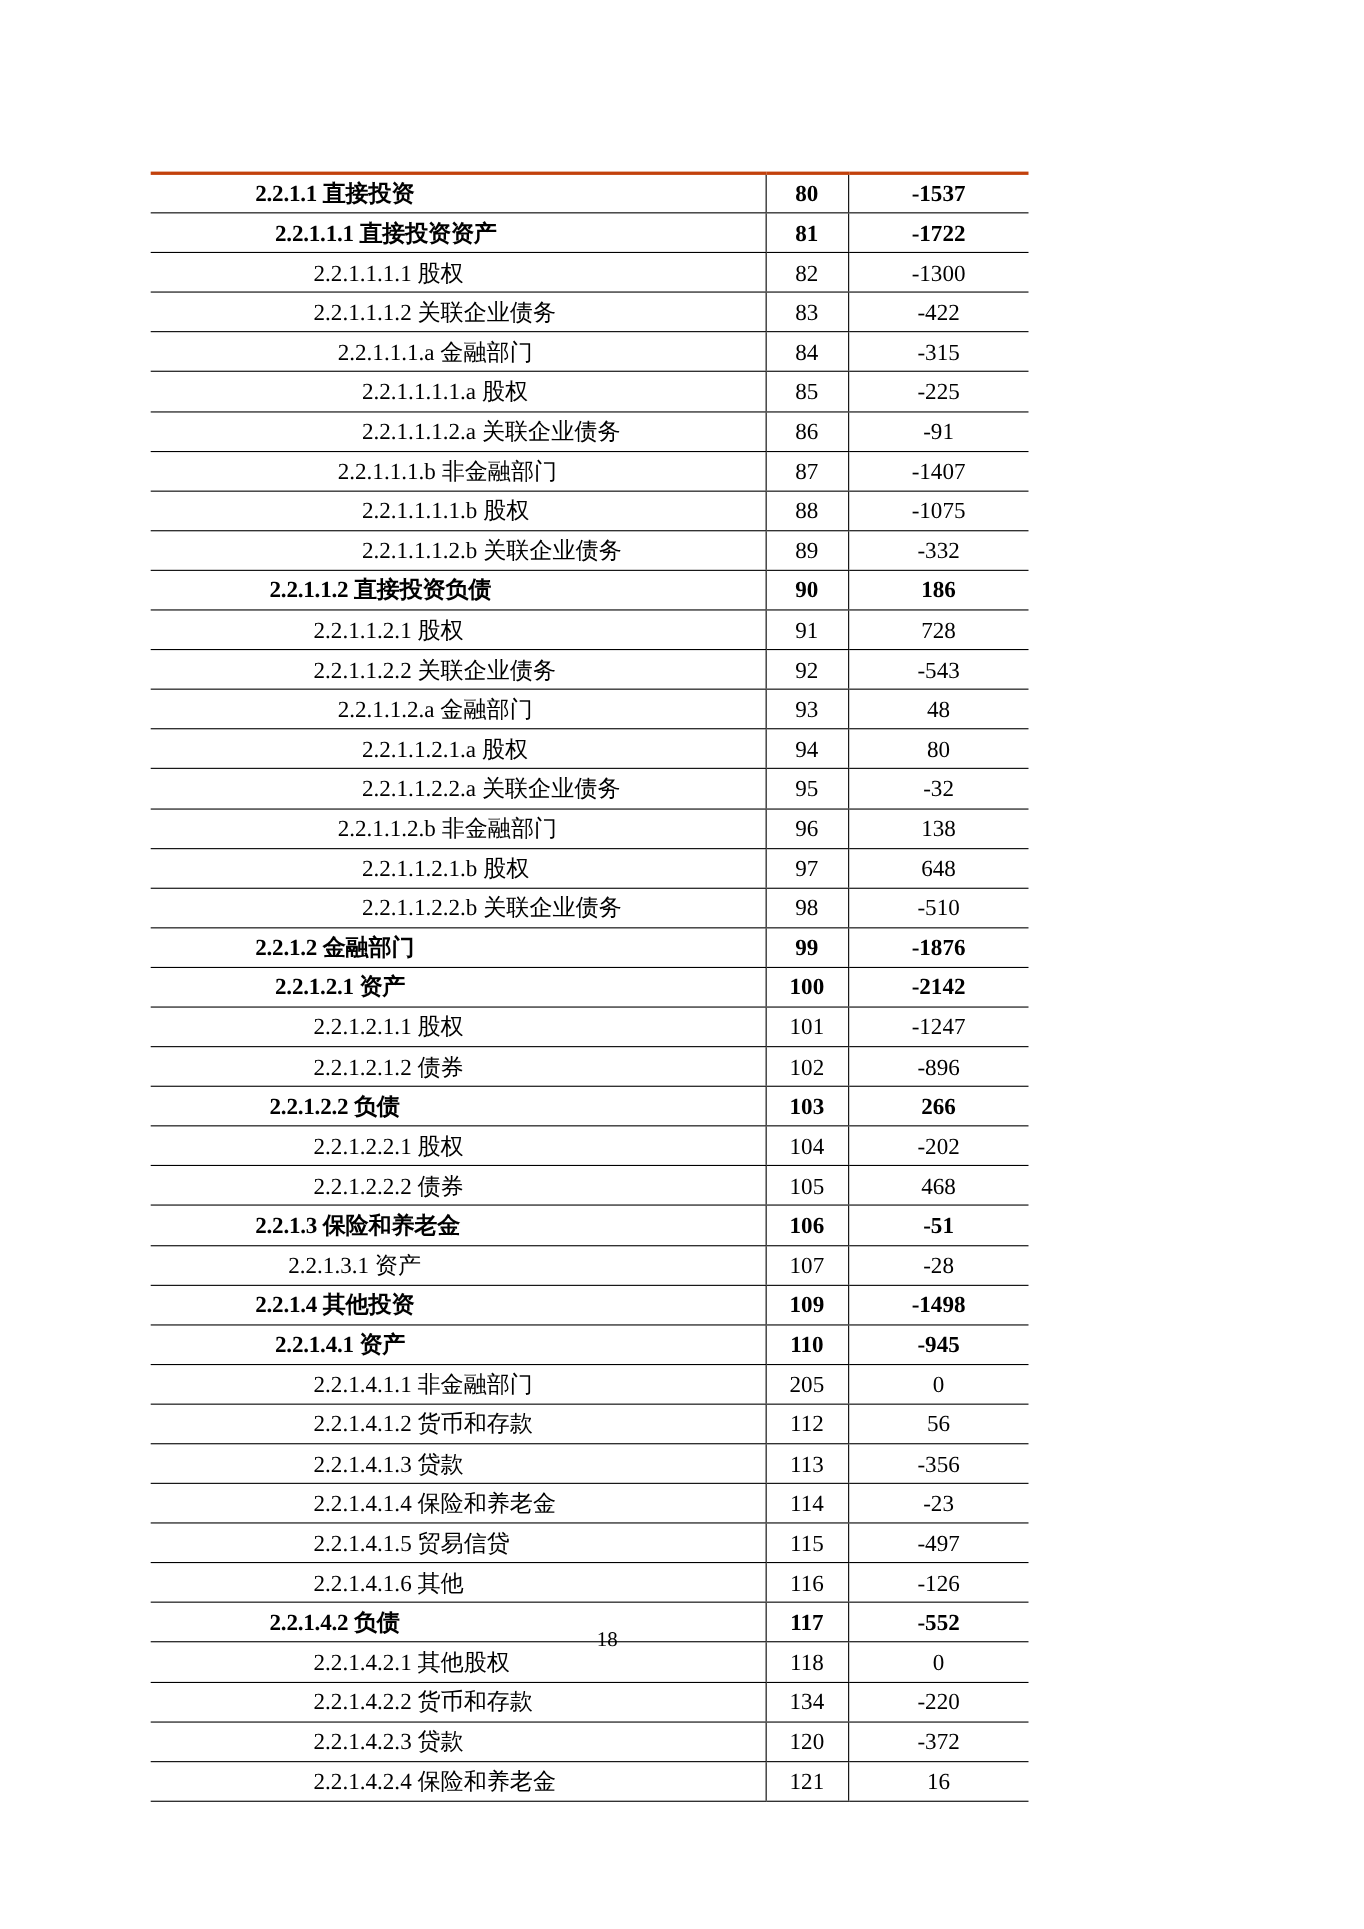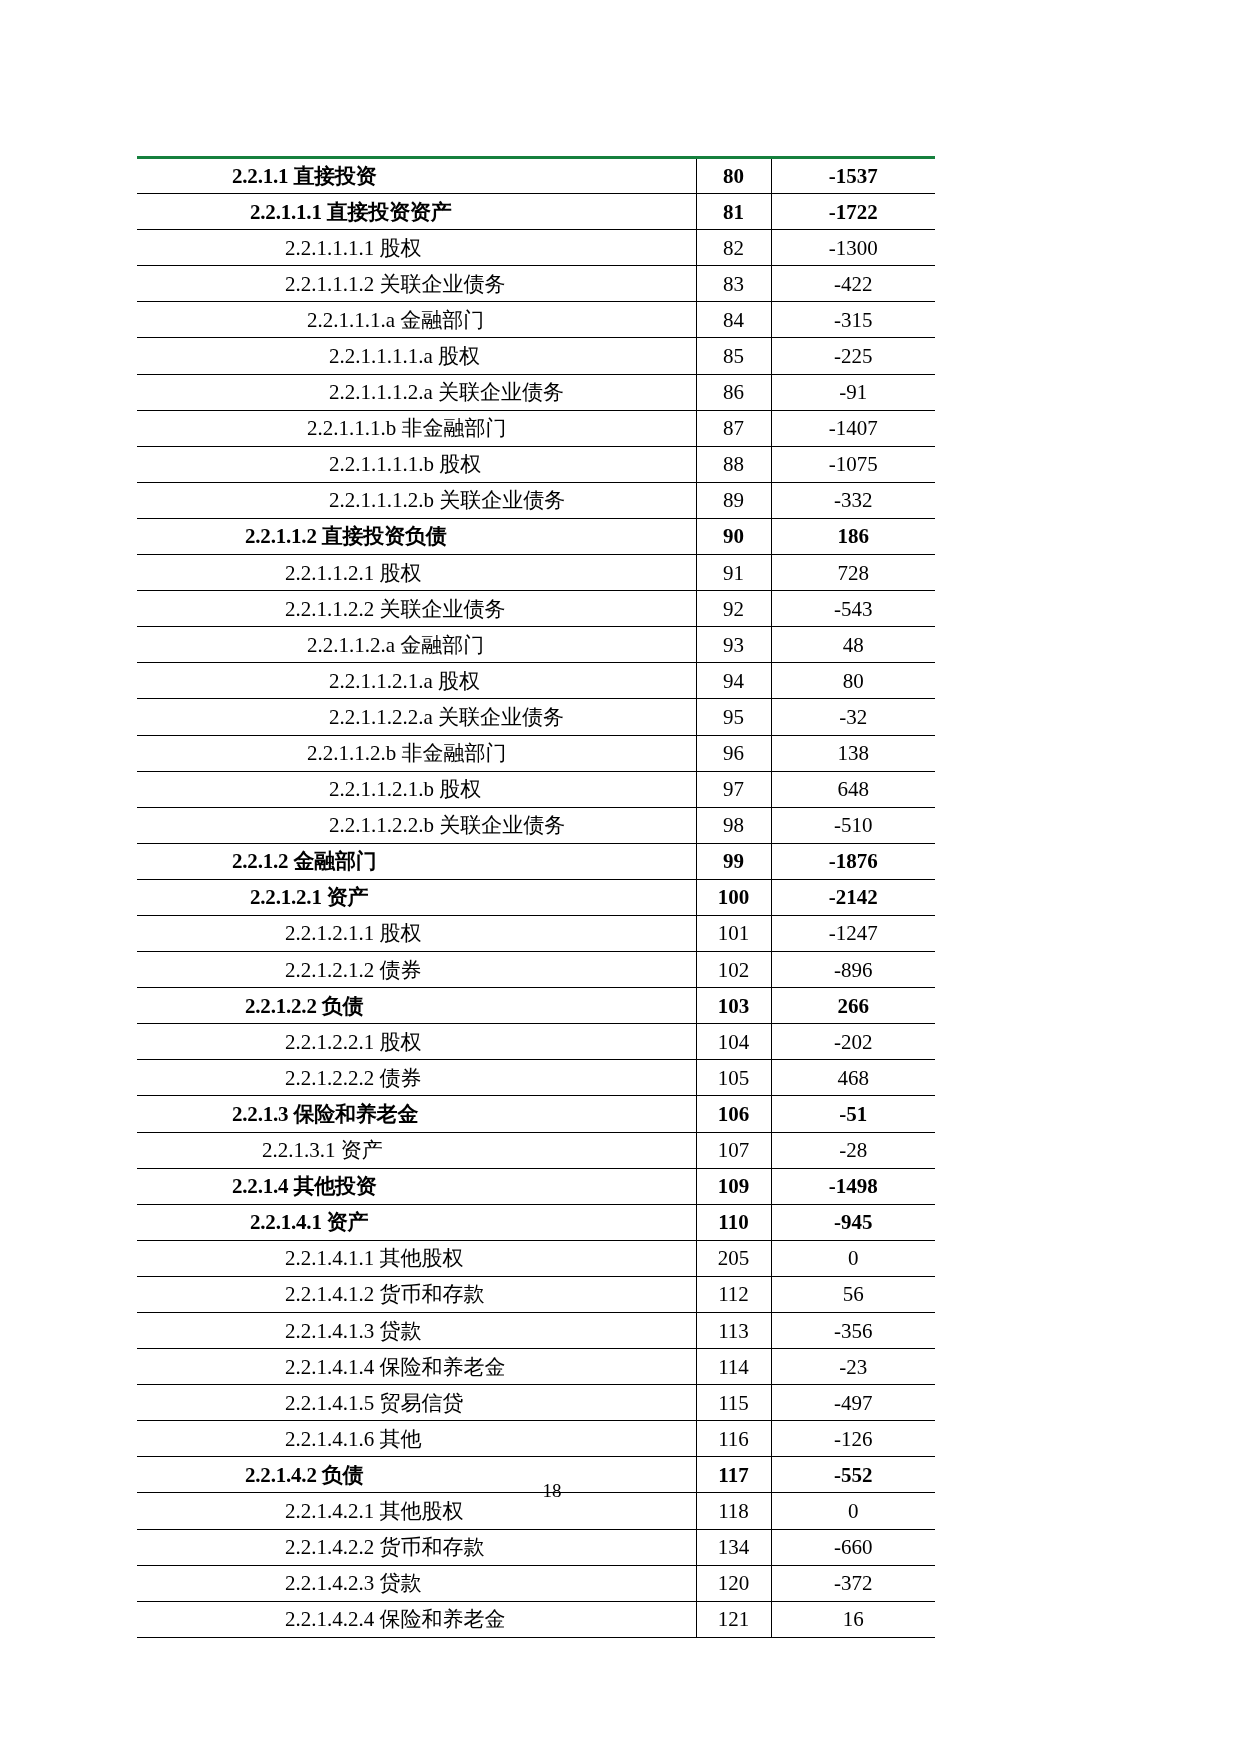--- a/index.html
+++ b/index.html
@@ -30,21 +30,21 @@
   table.bop {
     border-collapse: collapse;
     width: 798px;
     table-layout: fixed;
   }
   table.bop col.c-label { width: 559px; }
   table.bop col.c-code  { width: 75px; }
   table.bop col.c-val   { width: 164px; }
 
   table.bop tr.top-rule > td {
-    border-top: 3px solid #15803d;
+    border-top: 3px solid #c2410c;
   }
   table.bop td {
     border-bottom: 1px solid #000;
     height: 36.1px;
     padding: 0;
     font-size: 21px;
     line-height: 1.05;
     vertical-align: middle;
     box-sizing: border-box;
   }
@@ -242,21 +242,21 @@
             <td class="label i0">2.2.1.4  其他投资</td>
             <td class="code num">109</td>
             <td class="val num">-1498</td>
           </tr>
           <tr class="bold">
             <td class="label i1">2.2.1.4.1  资产</td>
             <td class="code num">110</td>
             <td class="val num">-945</td>
           </tr>
           <tr>
-            <td class="label i2">2.2.1.4.1.1  其他股权</td>
+            <td class="label i2">2.2.1.4.1.1  非金融部门</td>
             <td class="code num">205</td>
             <td class="val num">0</td>
           </tr>
           <tr>
             <td class="label i2">2.2.1.4.1.2  货币和存款</td>
             <td class="code num">112</td>
             <td class="val num">56</td>
           </tr>
           <tr>
             <td class="label i2">2.2.1.4.1.3  贷款</td>
@@ -284,21 +284,21 @@
             <td class="val num">-552</td>
           </tr>
           <tr>
             <td class="label i2">2.2.1.4.2.1  其他股权</td>
             <td class="code num">118</td>
             <td class="val num">0</td>
           </tr>
           <tr>
             <td class="label i2">2.2.1.4.2.2  货币和存款</td>
             <td class="code num">134</td>
-            <td class="val num">-660</td>
+            <td class="val num">-220</td>
           </tr>
           <tr>
             <td class="label i2">2.2.1.4.2.3  贷款</td>
             <td class="code num">120</td>
             <td class="val num">-372</td>
           </tr>
           <tr>
             <td class="label i2">2.2.1.4.2.4  保险和养老金</td>
             <td class="code num">121</td>
             <td class="val num">16</td>

